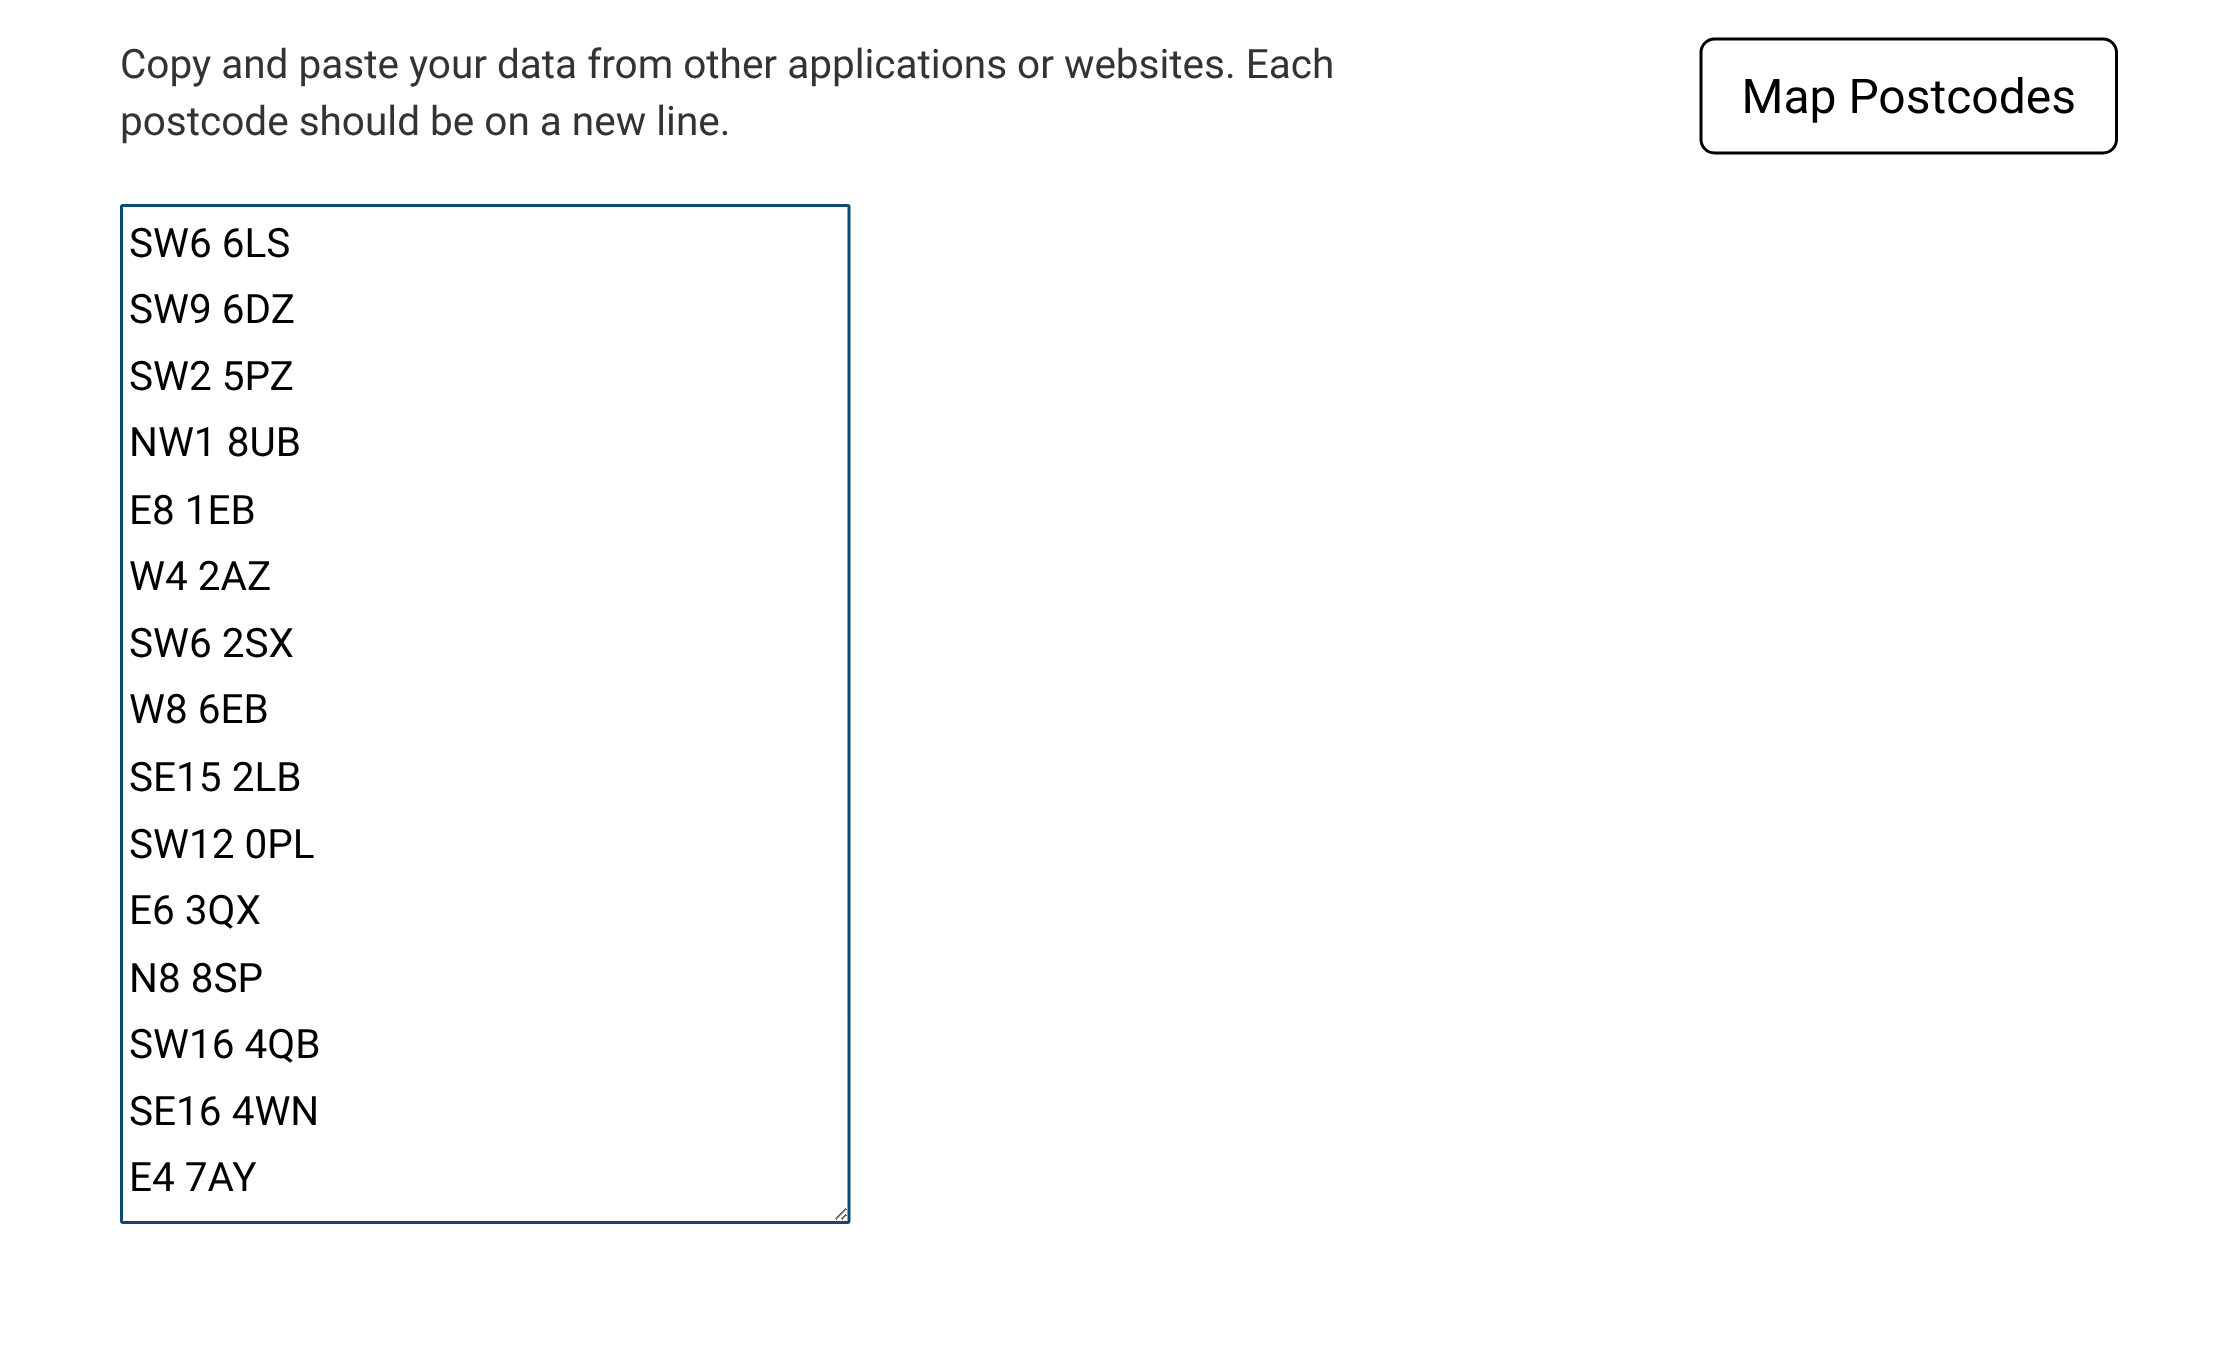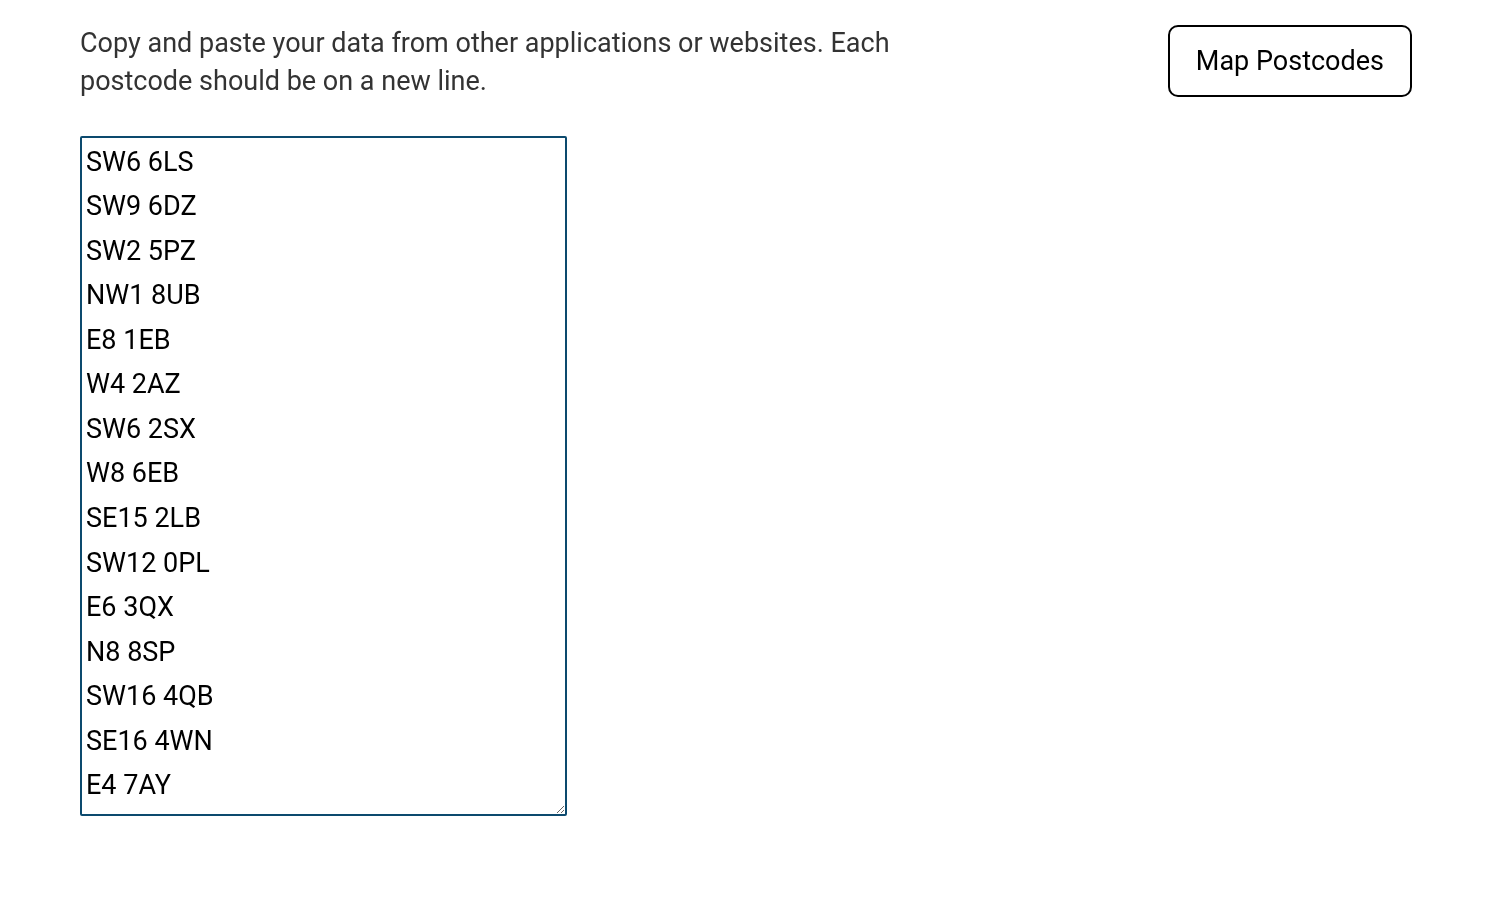--- a/index.html
+++ b/index.html
@@ -41,21 +41,21 @@
       resize: both;
       outline: none;
       overflow: auto;
       color: #000000;
     }
     .map-button {
       background: #ffffff;
       border: 2px solid #000000;
       border-radius: 10px;
       padding: 18px 26px;
-      font-size: 27px;
+      font-size: 32px;
       font-weight: 400;
       color: #000000;
       cursor: pointer;
       white-space: nowrap;
       font-family: inherit;
     }
   </style>
 </head>
 <body>
 

